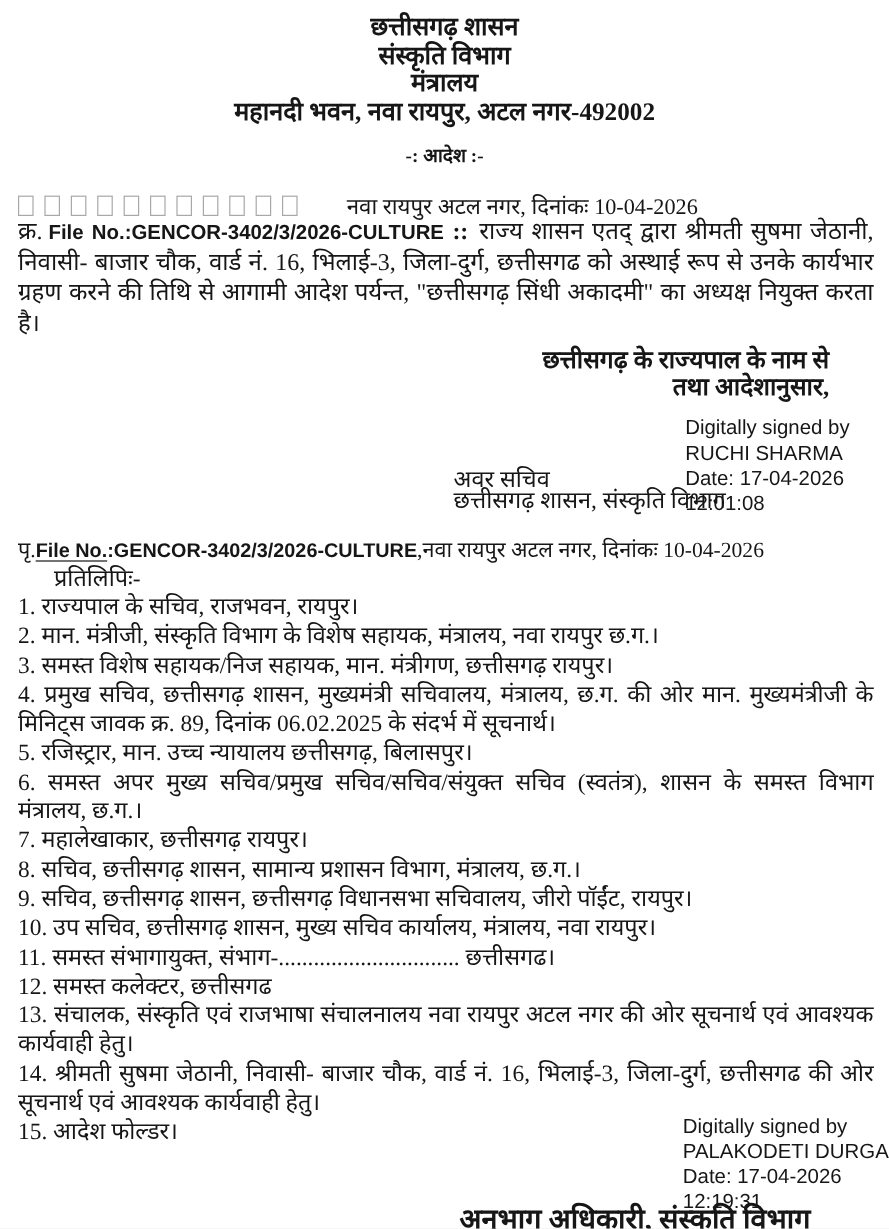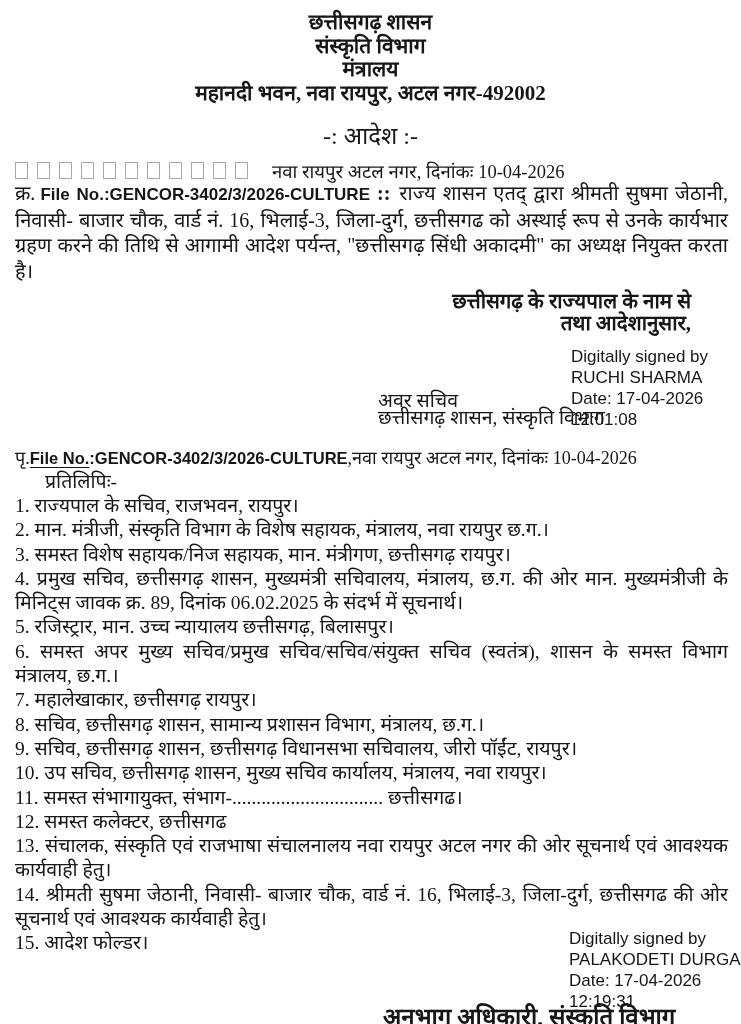--- a/index.html
+++ b/index.html
@@ -16,27 +16,28 @@
   
   .letterhead {
     position:absolute; top:11px; left:0; right:0;
     text-align:center;
     font-size:21px; line-height:23.5px;
     font-weight:600;
   }
   
   .order-heading {
     position:absolute; top:118px; left:0; right:0;
-    text-align:center; font-weight:400; font-size:24px;
+    text-align:center; font-weight:700; font-size:16px;
   }
   
   .dateline {
     position:absolute; top:158px; left:15px; right:15px;
     display:flex; align-items:center;
     font-size:18.5px;
+    gap:17px;
   }
   .tofu-row { display:inline-flex; gap:9px; margin-right:24px; }
   .tofu {
     display:inline-block; width:13px; height:17px;
     border:1.6px solid #a8a8a8; background:transparent;
   }
   
   .order-para {
     position:absolute; top:181px; left:15px; width:713px;
     font-size:20px; line-height:25.5px;

